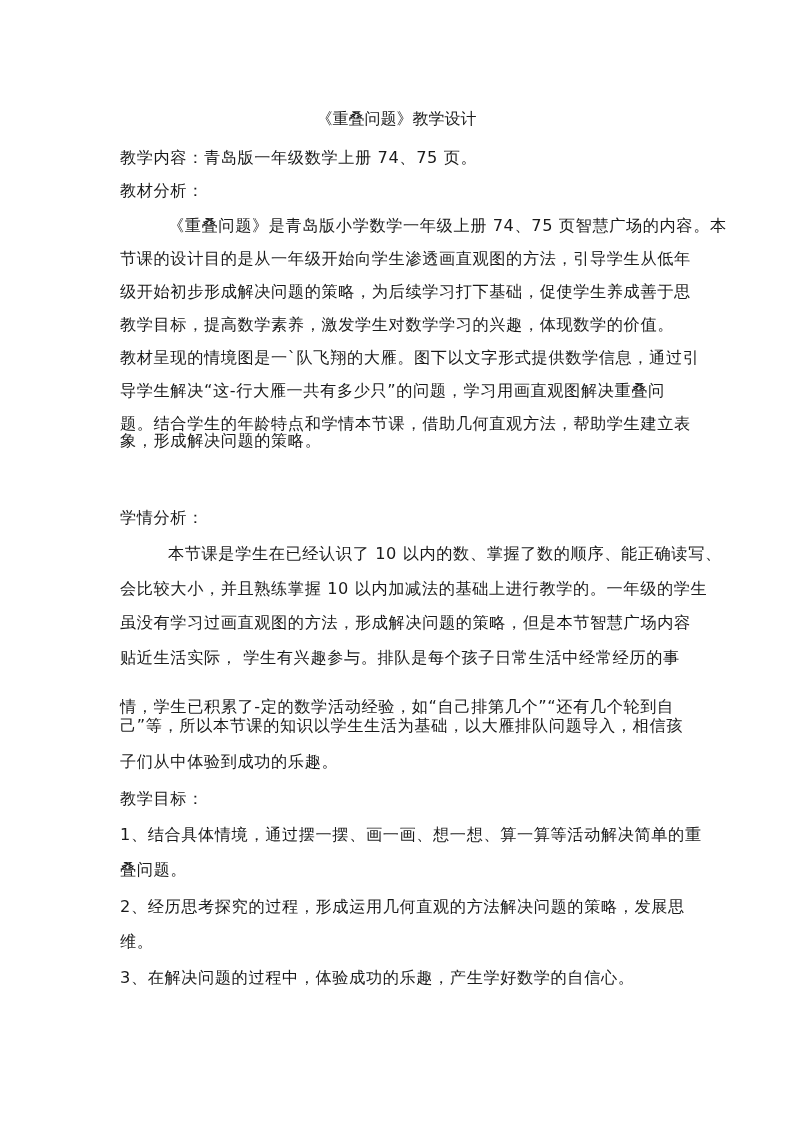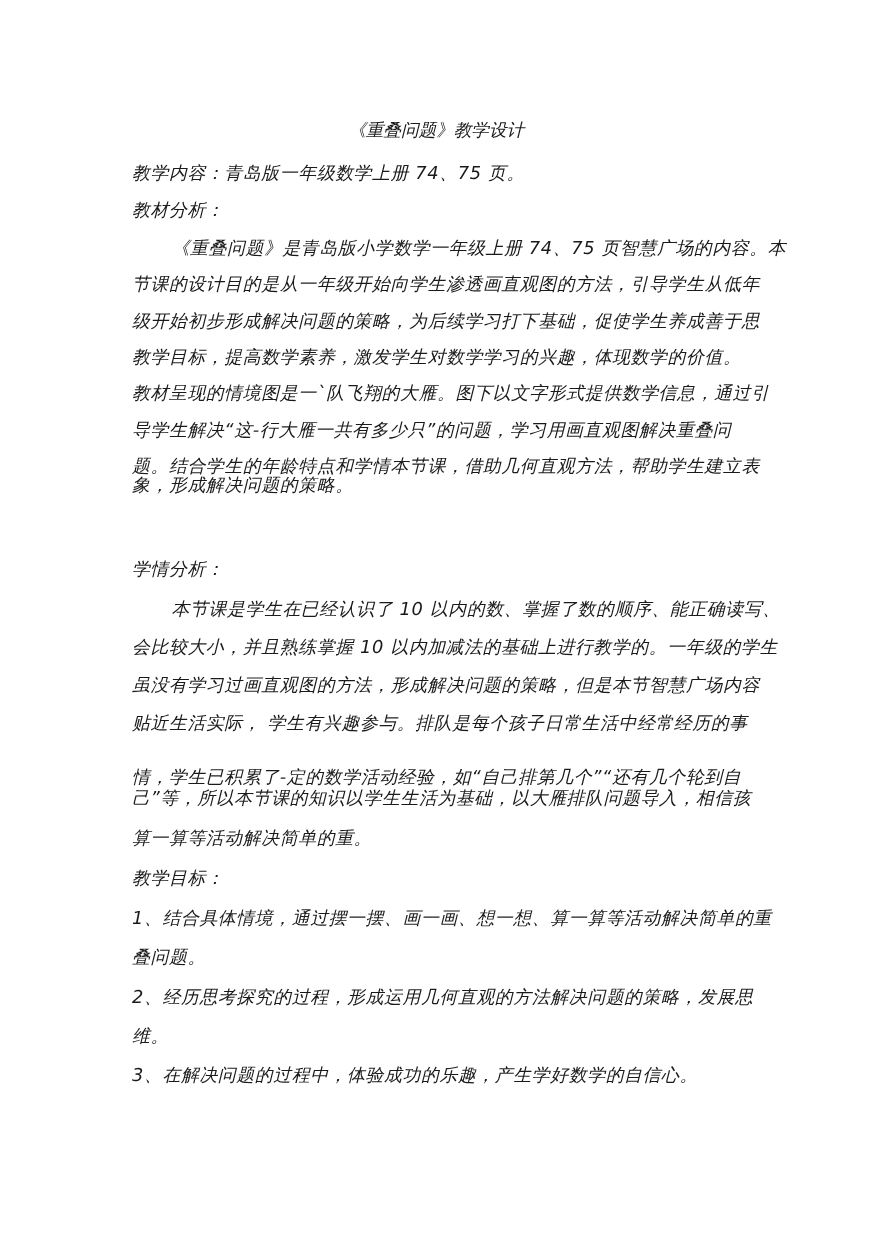--- a/index.html
+++ b/index.html
@@ -1,23 +1,23 @@
 <!DOCTYPE html>
 <html><head>
 <meta charset="utf-8">
 <style>
   html, body { margin: 0; padding: 0; background: #ffffff; }
   body { width: 793px; height: 1123px; position: relative; overflow: hidden;
          font-family: "DejaVu Sans", sans-serif; color: #1a1a1a; }
-  .page { position: absolute; left: 0; top: 0; width: 793px; height: 1123px; font-style: italic; }
+  .page { position: absolute; left: 0; top: 0; width: 793px; height: 1123px; }
   .title { position: absolute; top: 106px; left: 0; width: 793px; text-align: center;
            font-family: "DejaVu Serif", serif; font-size: 16px; line-height: 26px; }
   .line { position: absolute; left: 120px; white-space: nowrap;
           font-size: 16.2px; line-height: 26px; letter-spacing: 0.6px; }
-  .indent { left: 156px; }
+  .indent { left: 168px; }
 </style>
 </head>
 <body>
 
 <div class="page">
   <div class="title">《重叠问题》教学设计</div>
 
   <div class="line" style="top:145px">教学内容：青岛版一年级数学上册 74、75 页。</div>
 
   <div class="line" style="top:178px">教材分析：</div>
@@ -30,21 +30,21 @@
   <div class="line" style="top:411px">题。结合学生的年龄特点和学情本节课，借助几何直观方法，帮助学生建立表</div>
   <div class="line" style="top:428px">象，形成解决问题的策略。</div>
 
   <div class="line" style="top:505px">学情分析：</div>
   <div class="line indent" style="top:541px">本节课是学生在已经认识了 10 以内的数、掌握了数的顺序、能正确读写、</div>
   <div class="line" style="top:576px">会比较大小，并且熟练掌握 10 以内加减法的基础上进行教学的。一年级的学生</div>
   <div class="line" style="top:610px">虽没有学习过画直观图的方法，形成解决问题的策略，但是本节智慧广场内容</div>
   <div class="line" style="top:645px">贴近生活实际，  学生有兴趣参与。排队是每个孩子日常生活中经常经历的事</div>
   <div class="line" style="top:694px">情，学生已积累了-定的数学活动经验，如“自己排第几个”“还有几个轮到自</div>
   <div class="line" style="top:713px">己”等，所以本节课的知识以学生生活为基础，以大雁排队问题导入，相信孩</div>
-  <div class="line" style="top:749px">算一算等活动解决简单的重。</div>
+  <div class="line" style="top:749px">子们从中体验到成功的乐趣。</div>
 
   <div class="line" style="top:786px">教学目标：</div>
   <div class="line" style="top:822px">1、结合具体情境，通过摆一摆、画一画、想一想、算一算等活动解决简单的重</div>
   <div class="line" style="top:857px">叠问题。</div>
   <div class="line" style="top:894px">2、经历思考探究的过程，形成运用几何直观的方法解决问题的策略，发展思</div>
   <div class="line" style="top:929px">维。</div>
   <div class="line" style="top:965px">3、在解决问题的过程中，体验成功的乐趣，产生学好数学的自信心。</div>
 </div>
 
 </body></html>

